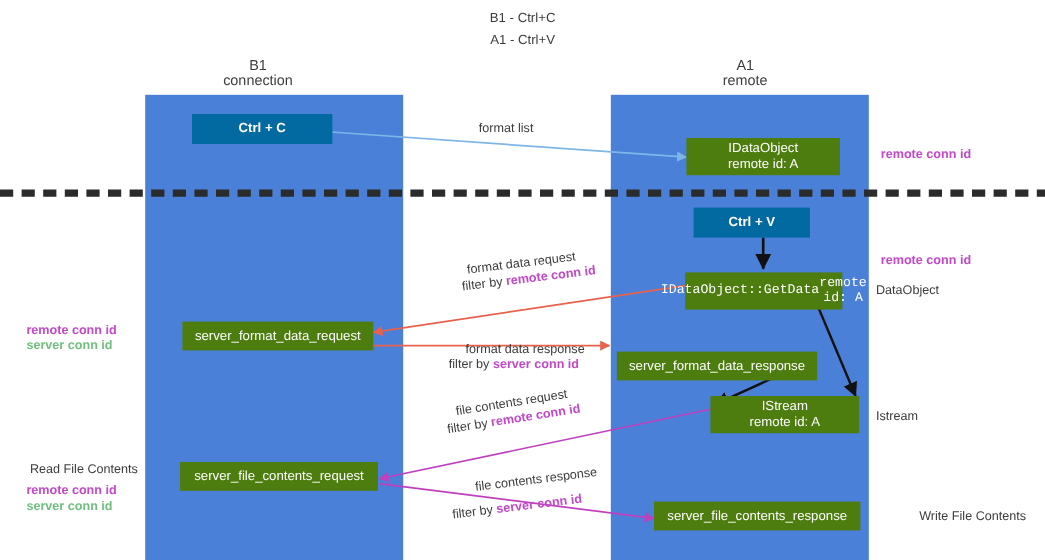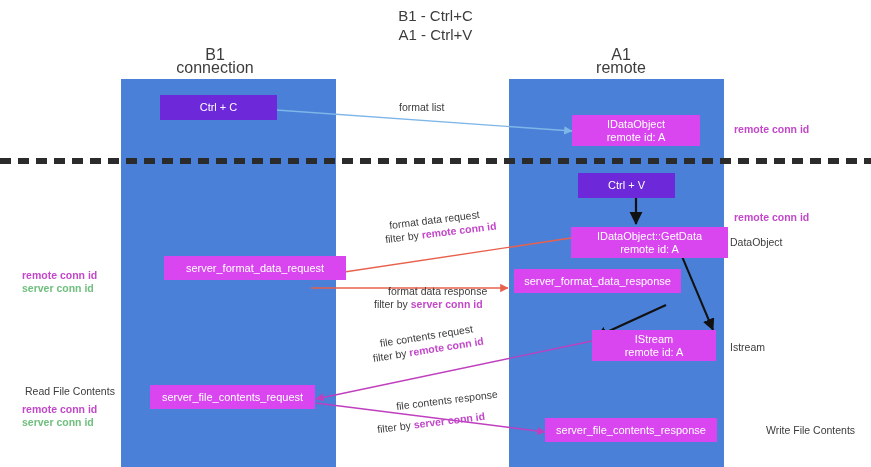--- a/index.html
+++ b/index.html
@@ -13,38 +13,38 @@
 
   
   svg.layer{position:absolute;left:0;top:0;width:871px;height:467px;overflow:visible;}
   svg.connectors{z-index:3;pointer-events:none;}
 
   
   .lane{position:absolute;background:#4a80d8;z-index:1;}
 
   .lane-head{
     position:absolute;z-index:2;text-align:center;
-    color:#3c3c3c;font-size:16px;line-height:13px;
+    color:#3c3c3c;font-size:12px;line-height:13px;
   }
 
   
   .title{
     position:absolute;z-index:5;text-align:center;width:871px;left:0;top:6px;
-    color:#3c3c3c;font-size:15px;line-height:19px;
+    color:#3c3c3c;font-size:11px;line-height:19px;
   }
 
   
   .node{
     position:absolute;z-index:4;
     display:flex;align-items:center;justify-content:center;
     text-align:center;color:#ffffff;font-size:11px;line-height:13px;
     box-sizing:border-box;padding:2px 4px;
   }
-  .node.orange{background:#d946ef;}
-  .node.green{background:#6d28d9;}
+  .node.orange{background:#4d7c0f;}
+  .node.green{background:#0369a1;font-weight:bold;}
   .node span{display:block;}
 
   
   .lbl{
     position:absolute;z-index:5;color:#3c3c3c;font-size:10.5px;line-height:13px;
     white-space:nowrap;
   }
   .lbl.pink{color:#c248c9;font-weight:bold;}
   .lbl.green{color:#6fbf7e;font-weight:bold;}
   .lbl.rot{transform-origin:left bottom;}
@@ -112,30 +112,30 @@
 
   <div class="node orange" style="left:572px;top:115px;width:128px;height:31px;flex-direction:column;">
     <span>IDataObject</span>
     <span>remote id: A</span>
   </div>
 
   <div class="node green" style="left:578px;top:173px;width:97px;height:25px;">
     <span>Ctrl + V</span>
   </div>
 
-  <div class="node orange" style="left:571px;top:227px;width:157px;height:31px;flex-direction:column;">
+  <div class="node orange" style="left:571px;top:227px;width:131px;height:31px;flex-direction:row;font-family:Liberation Mono, monospace;">
     <span>IDataObject::GetData</span>
     <span>remote id: A</span>
   </div>
 
-  <div class="node orange" style="left:152px;top:256px;width:182px;height:24px;margin-left:12px;">
+  <div class="node orange" style="left:152px;top:268px;width:159px;height:24px;">
     <span>server_format_data_request</span>
   </div>
 
-  <div class="node orange" style="left:514px;top:269px;width:167px;height:24px;">
+  <div class="node orange" style="left:514px;top:293px;width:167px;height:24px;">
     <span>server_format_data_response</span>
   </div>
 
   <div class="node orange" style="left:592px;top:330px;width:124px;height:31px;flex-direction:column;">
     <span>IStream</span>
     <span>remote id: A</span>
   </div>
 
   <div class="node orange" style="left:150px;top:385px;width:165px;height:24px;">
     <span>server_file_contents_request</span>

